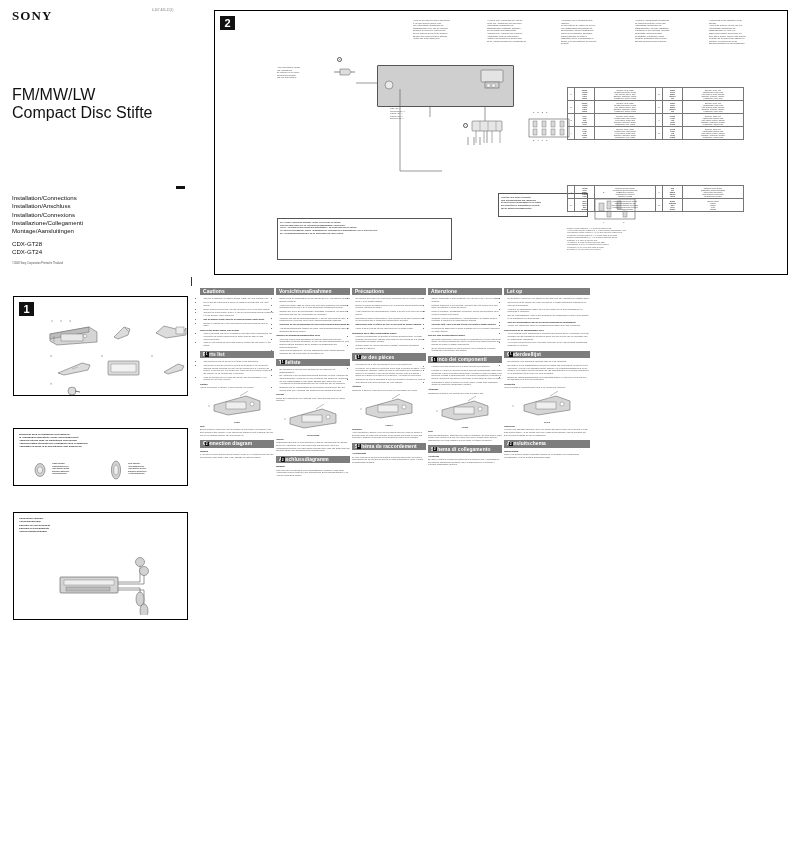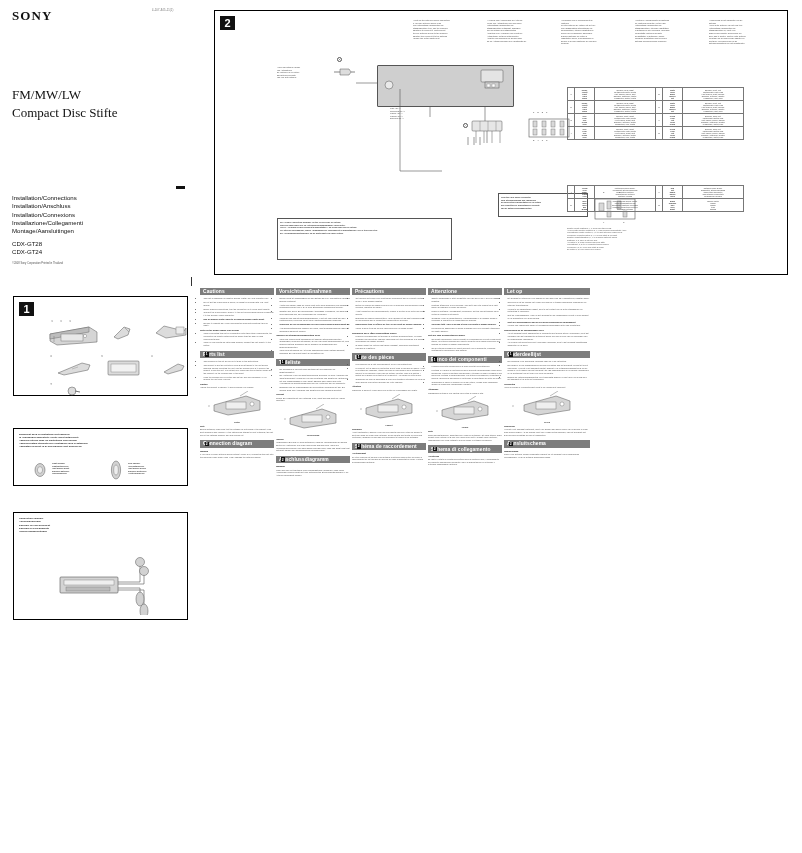--- a/index.html
+++ b/index.html
@@ -8,22 +8,22 @@
 
   
   .box{position:absolute;border:1px solid #000;box-sizing:border-box;}
 
   
   #sony-logo{position:absolute;left:12px;top:8px;font-family:"Liberation Serif",serif;
     font-weight:bold;font-size:13px;letter-spacing:1.1px;color:#111;}
   #partno{position:absolute;left:152px;top:9px;font-size:2.6px;color:#6a6a6a;letter-spacing:.2px;}
 
   
-  #title-block{position:absolute;left:12px;top:86px;font-size:13px;line-height:18px;
-    font-weight:400;color:#111;font-family:Liberation Serif, serif;}
+  #title-block{position:absolute;left:12px;top:86px;font-size:16px;line-height:18px;
+    font-weight:400;color:#111;font-family:Liberation Sans, sans-serif;}
   #subtitle-block{position:absolute;left:12px;top:194px;font-size:6.1px;line-height:8.3px;color:#111;}
   #model-block{position:absolute;left:12px;top:240px;font-size:6.1px;line-height:8.3px;color:#111;}
   #copyright{position:absolute;left:12px;top:262px;font-size:2.6px;color:#555;}
   #barmark{position:absolute;left:176px;top:186px;width:9px;height:2.5px;background:#111;}
   #sidemark{position:absolute;left:191px;top:277px;width:1px;height:9px;background:#333;}
 
   
   .numbadge{position:absolute;background:#111;color:#fff;font-weight:bold;
      display:flex;align-items:center;justify-content:center;}
   .numbadge.big{width:15px;height:14px;font-size:11px;}

